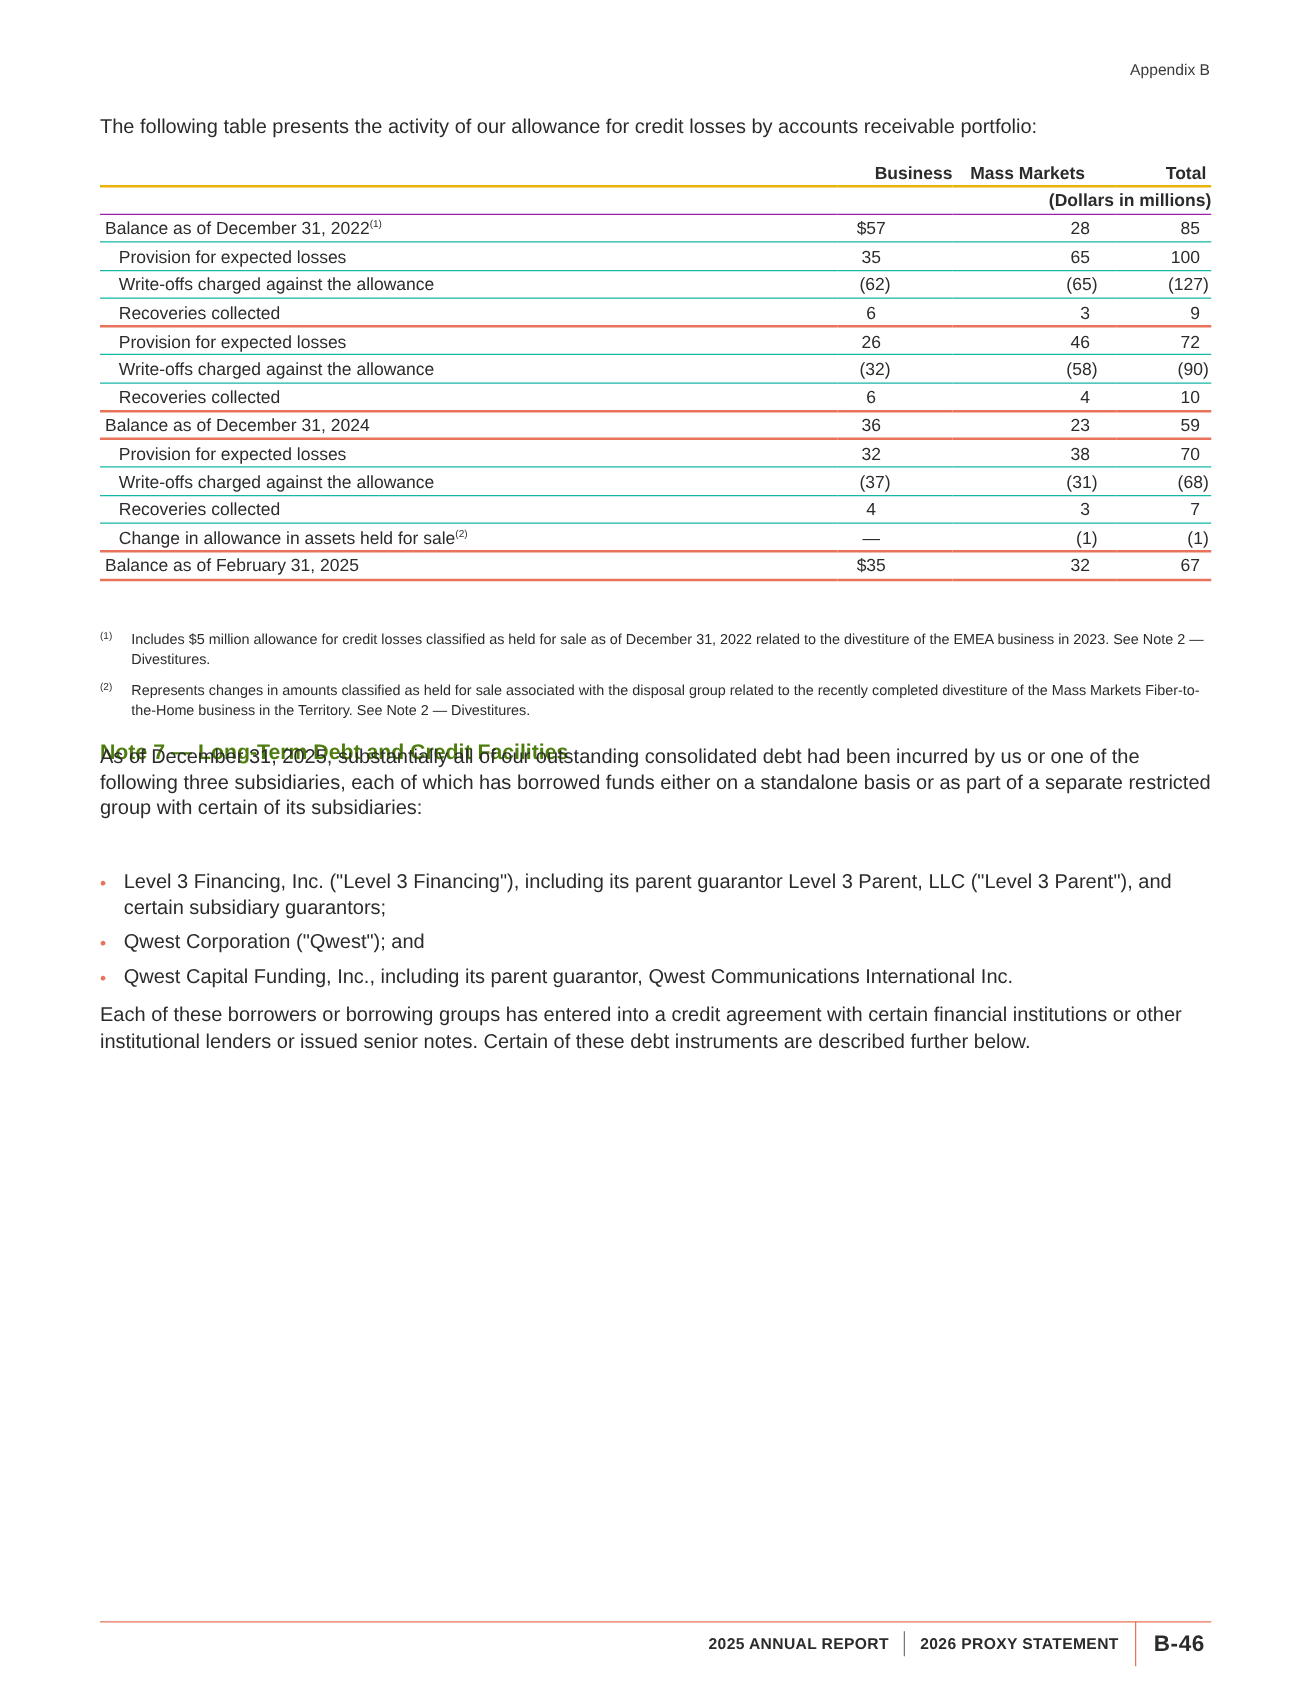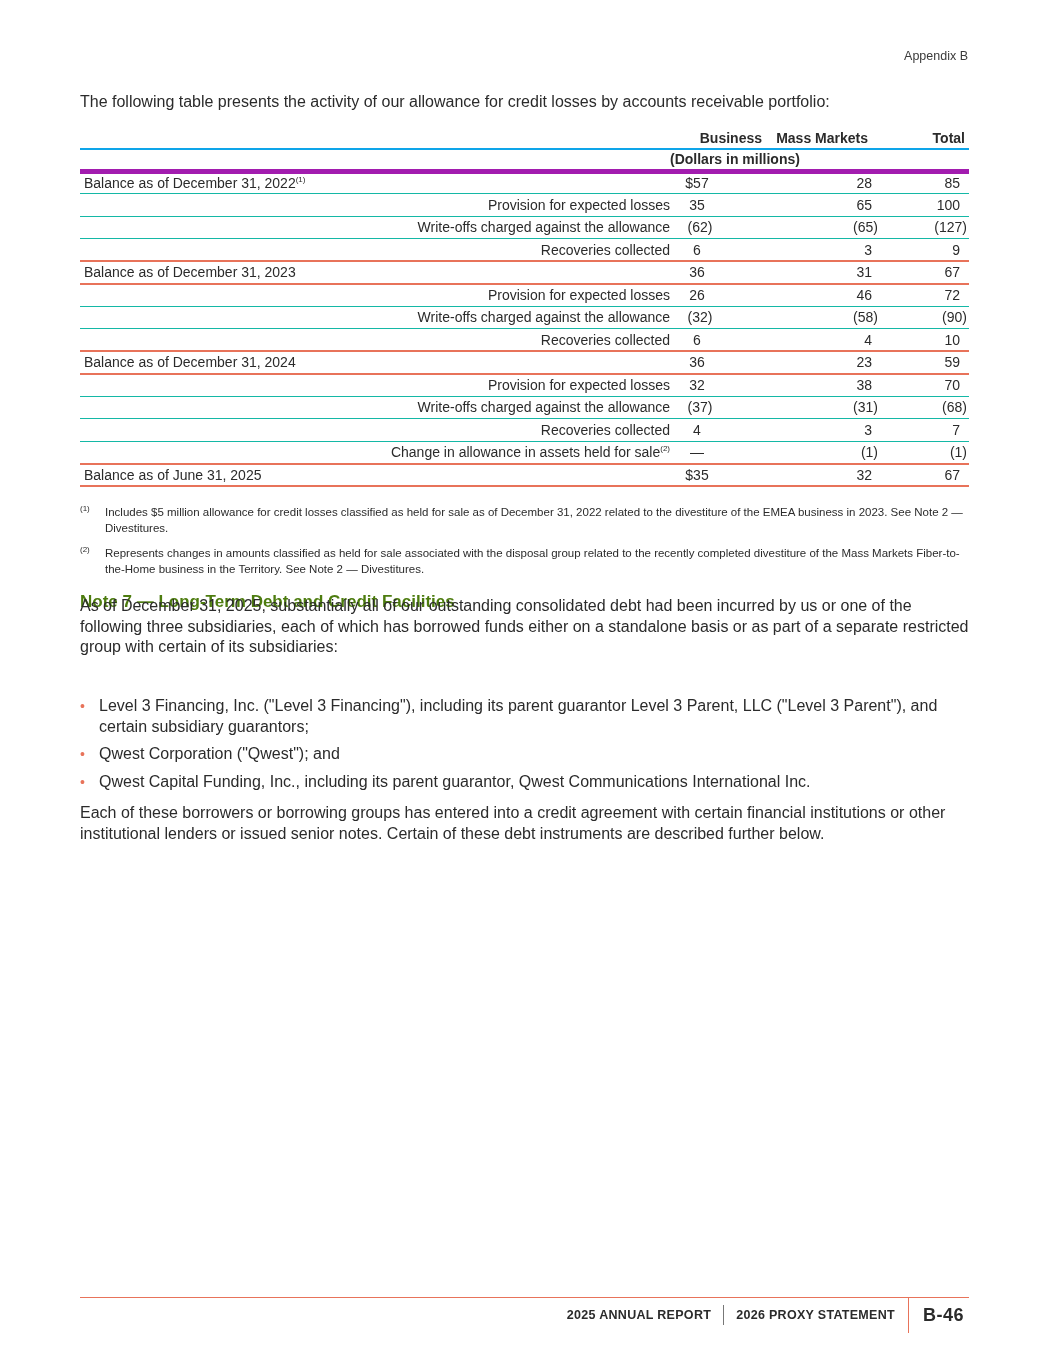--- a/index.html
+++ b/index.html
@@ -21,29 +21,29 @@
   .tbl {
     position: absolute; left: 80px; top: 128px; width: 889px;
     border-collapse: collapse; font-size: 14px; color: #2b2b2b;
   }
   .tbl td, .tbl th { height: 22.5px; padding: 0; vertical-align: middle; }
   .tbl th { font-weight: bold; font-size: 14px; color: #2b2b2b; }
   .col-label { width: 590px; text-align: left; }
   .col-b { width: 92px; text-align: right; padding-right: 31px !important; }
   .col-m { width: 131px; text-align: right; padding-right: 0 !important; }
   .col-t { width: 76px; text-align: right; }
-  .hdr-row th { border-bottom: 2px solid #0ea5e9; height: 21px; }
+  .hdr-row th { border-bottom: 2px solid #eab308; height: 21px; }
   .hdr-row th.col-b { text-align: right; padding-right: 0 !important; }
   .hdr-row th.col-m { text-align: right; padding-right: 25px !important; }
   .hdr-row th.col-t { text-align: right; padding-right: 4px !important; }
-  .unit-row td { border-bottom: 5px solid #a21caf; text-align: left; font-weight: bold; height: 22px;}
+  .unit-row td { border-bottom: 1px solid #a21caf; text-align: right; font-weight: bold; height: 22px;}
   .row td { border-bottom: 1px solid #14b8a6; }
   .row.orange-bottom td { border-bottom: 2px solid #e8735a; }
   .lbl-bal { padding-left: 4px !important; }
-  .lbl-sub { padding-left: 15px !important; text-align: right; }
+  .lbl-sub { padding-left: 15px !important; }
   .num-b { text-align: center; padding-right: 38px !important; }
   .num-m { text-align: right; padding-right: 21px !important; }
   .num-t { text-align: right; padding-right: 9px !important; }
   .num-b.paren { padding-right: 32px !important; }
   .num-m.paren { padding-right: 15px !important; }
   .num-t.paren { padding-right: 2px !important; }
   sup { font-size: 8px; vertical-align: super; line-height: 0; }
   .footnotes { position: absolute; left: 80px; top: 504px; width: 890px; font-size: 11.5px; color: #2b2b2b; }
   .fn { display: flex; margin-bottom: 9px; line-height: 16px; }
   .fn-mark { width: 25px; font-size: 8px; line-height: 10px; flex: 0 0 25px; }
@@ -108,26 +108,20 @@
       <td class="num-b paren">(62)</td>
       <td class="num-m paren">(65)</td>
       <td class="num-t paren">(127)</td>
     </tr>
     <tr class="row orange-bottom">
       <td class="lbl-sub">Recoveries collected</td>
       <td class="num-b">6</td>
       <td class="num-m">3</td>
       <td class="num-t">9</td>
     </tr>
-    <tr class="row orange-bottom">
-      <td class="lbl-bal">Balance as of December 31, 2023</td>
-      <td class="num-b">36</td>
-      <td class="num-m">31</td>
-      <td class="num-t">67</td>
-    </tr>
     <tr class="row">
       <td class="lbl-sub">Provision for expected losses</td>
       <td class="num-b">26</td>
       <td class="num-m">46</td>
       <td class="num-t">72</td>
     </tr>
     <tr class="row">
       <td class="lbl-sub">Write-offs charged against the allowance</td>
       <td class="num-b paren">(32)</td>
       <td class="num-m paren">(58)</td>
@@ -163,21 +157,21 @@
       <td class="num-m">3</td>
       <td class="num-t">7</td>
     </tr>
     <tr class="row orange-bottom">
       <td class="lbl-sub"><span>Change in allowance in assets held for sale</span><sup>(2)</sup></td>
       <td class="num-b">—</td>
       <td class="num-m paren">(1)</td>
       <td class="num-t paren">(1)</td>
     </tr>
     <tr class="row orange-bottom">
-      <td class="lbl-bal">Balance as of June 31, 2025</td>
+      <td class="lbl-bal">Balance as of February 31, 2025</td>
       <td class="num-b">$35</td>
       <td class="num-m">32</td>
       <td class="num-t">67</td>
     </tr>
   </tbody>
 </table>
 
 <div class="footnotes">
   <div class="fn">
     <span class="fn-mark">(1)</span>

